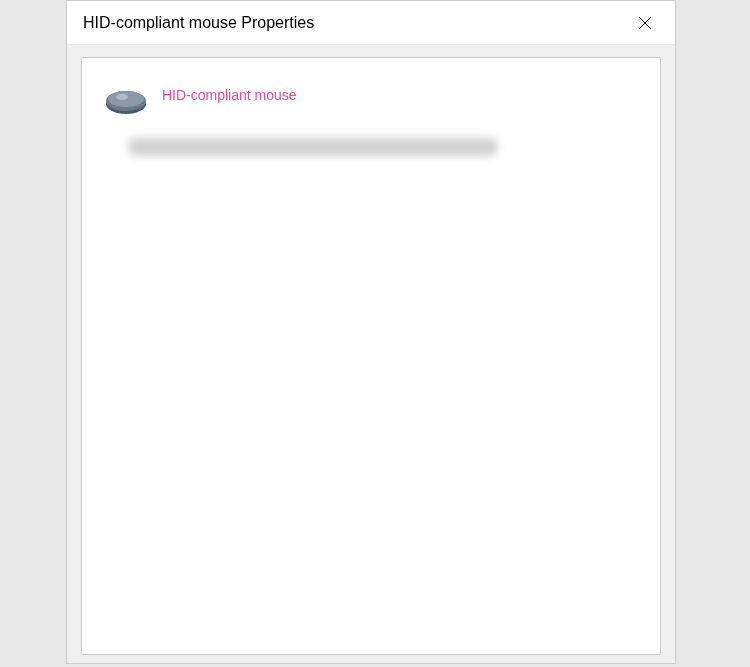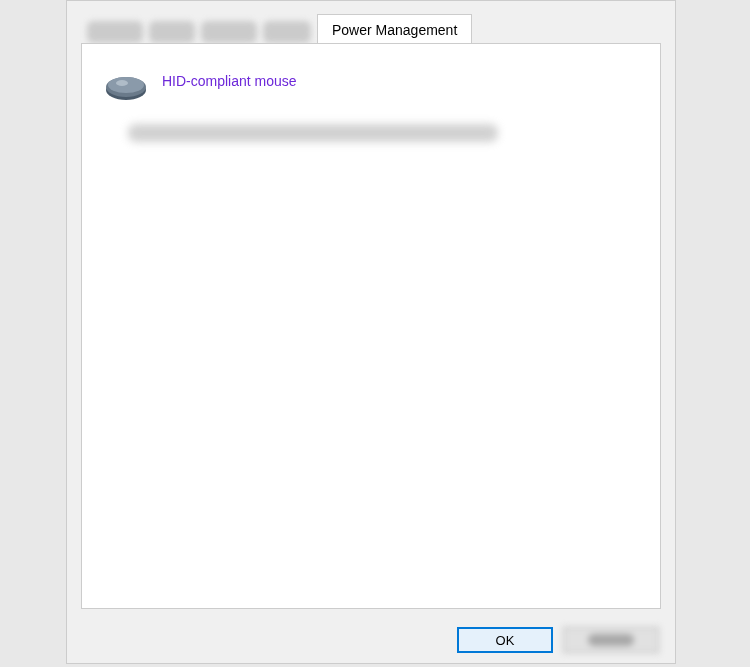--- a/index.html
+++ b/index.html
@@ -100,21 +100,21 @@
       margin-top: 4px;
     }
     .mouse-icon {
       width: 44px;
       height: 30px;
       position: relative;
       top: 6px;
     }
     .device-name {
       font-size: 14px;
-      color: #6d28d9;
+      color: #ec4899;
     }
     .blur-line {
       height: 18px;
       width: 370px;
       background: #b9b9b9;
       filter: blur(4px);
       border-radius: 8px;
       opacity: 0.65;
       margin-left: 24px;
       margin-bottom: 10px;
@@ -167,47 +167,41 @@
       position: absolute;
       width: 46px; height: 12px;
       background: #a8a8a8;
       border-radius: 6px;
     }
   </style>
 </head>
 <body>
 
 <div class="dialog">
+  <div class="titlebar">
+    <div class="titlebar-title">HID-compliant mouse Properties</div>
+    <div class="close-btn">
+      <svg viewBox="0 0 14 14">
+        <line x1="1" y1="1" x2="13" y2="13" stroke="#000" stroke-width="1"></line>
+        <line x1="13" y1="1" x2="1" y2="13" stroke="#000" stroke-width="1"></line>
+      </svg>
+    </div>
+  </div>
 
   <div class="client">
-    <div class="tabstrip">
-      <div class="blurred-tab bt1"></div>
-      <div class="blurred-tab bt2"></div>
-      <div class="blurred-tab bt3"></div>
-      <div class="blurred-tab bt4"></div>
-      <div class="tab-active">
-        <span>Power Management</span>
-      </div>
-    </div>
 
     <div class="tab-panel">
       <div class="device-row">
         <svg class="mouse-icon" viewBox="0 0 44 30">
           <ellipse cx="22" cy="18" rx="20" ry="10" fill="#4a5a6a"></ellipse>
           <ellipse cx="22" cy="15" rx="20" ry="10" fill="#6a7a8a"></ellipse>
           <ellipse cx="22" cy="13" rx="18" ry="8" fill="#8a9aaa"></ellipse>
           <ellipse cx="18" cy="11" rx="6" ry="3" fill="#b8c4d0" opacity="0.8"></ellipse>
         </svg>
         <span class="device-name">HID-compliant mouse</span>
       </div>
 
       <div class="blur-line"></div>
 
     </div>
   </div>
 
-  <div class="button-row">
-    <div class="btn primary">
-      <span>OK</span>
-    </div>
-    <div class="btn blurred"></div>
-  </div>
 </div>
 
 </body></html>

